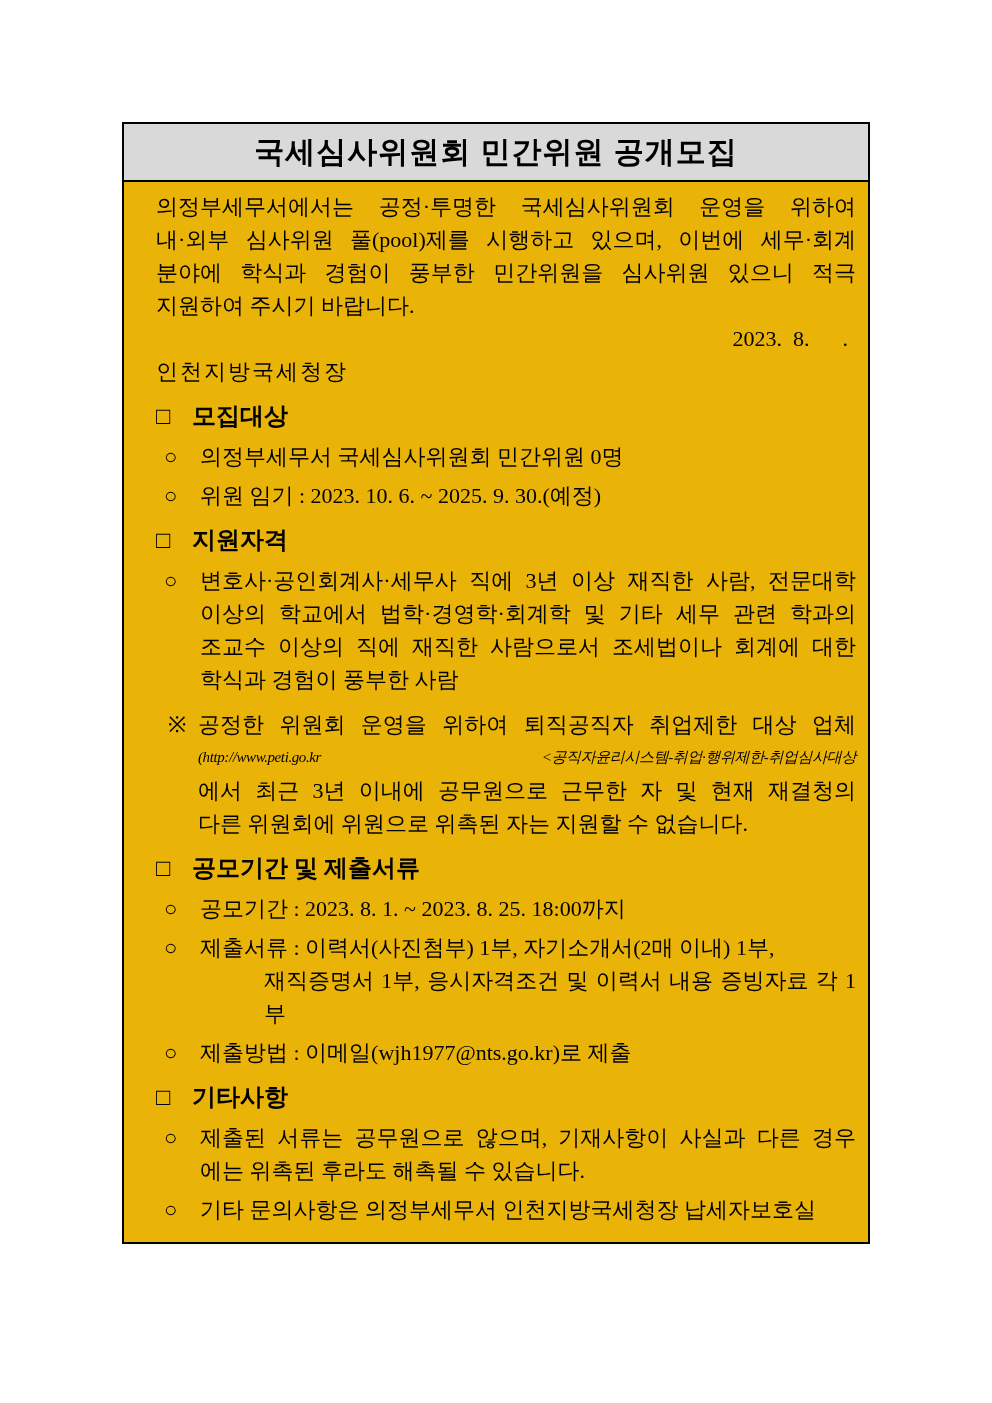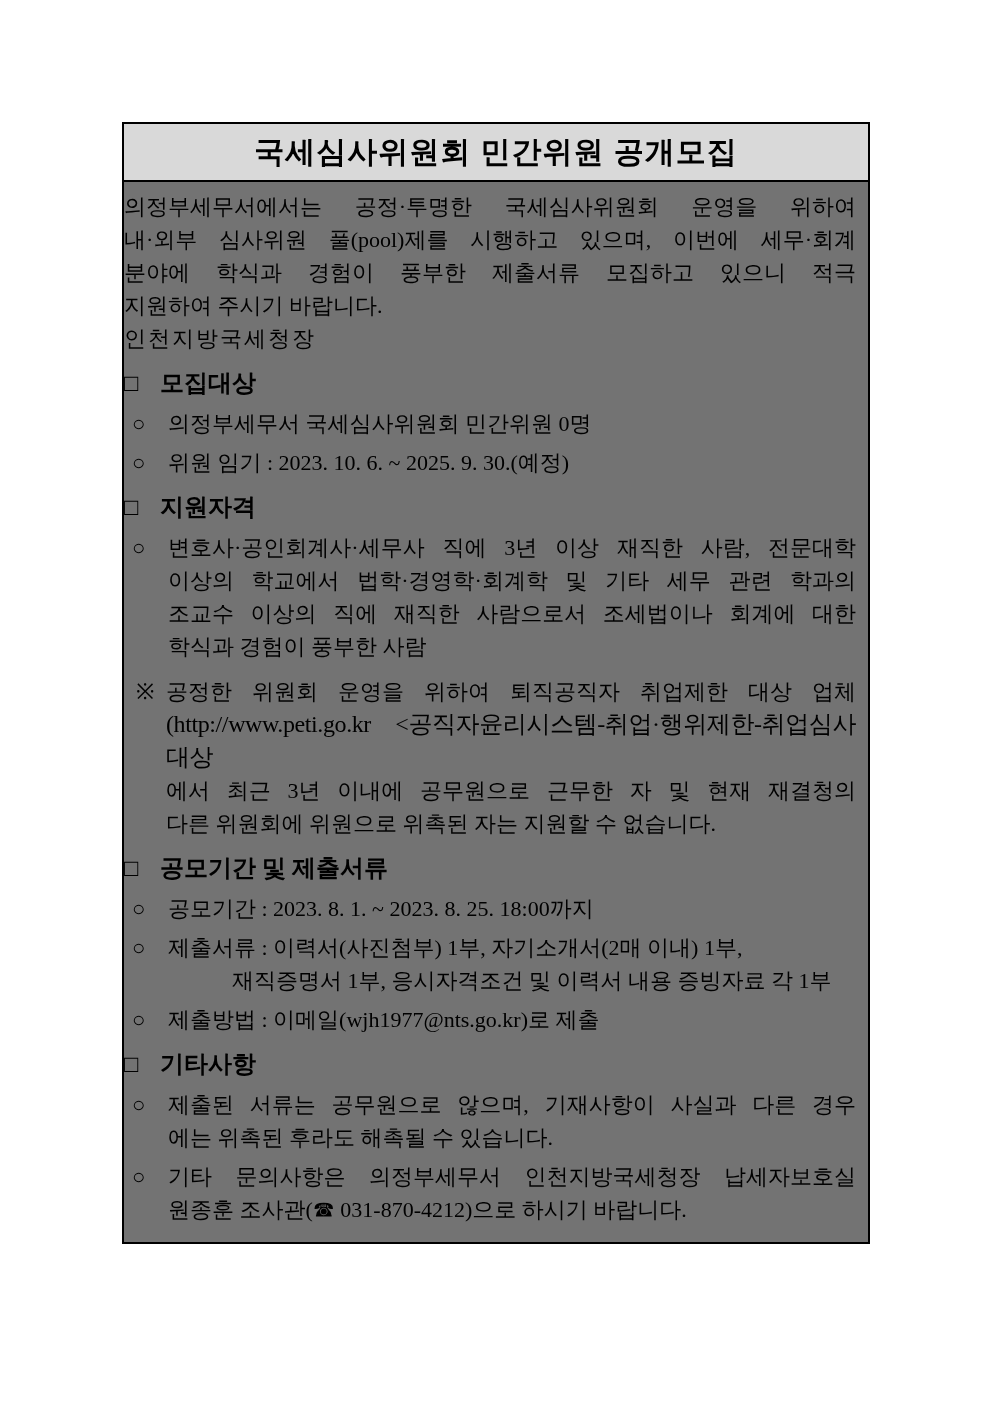--- a/index.html
+++ b/index.html
@@ -14,55 +14,57 @@
     font-family: "Liberation Serif", "DejaVu Serif", serif;
     color: #000000;
   }
   .doc {
     position: absolute;
     left: 122px;
     top: 122px;
     width: 748px;
     box-sizing: border-box;
     border: 2px solid #000000;
-    background: #737373;
+    background: #eab308;
   }
   .title-bar {
     background: #d9d9d9;
     border-bottom: 2px solid #000000;
     text-align: center;
     padding: 8px 0 7px 0;
   }
   .title-text {
     font-family: "Liberation Sans", "DejaVu Sans", sans-serif;
     font-weight: bold;
     font-size: 30px;
     letter-spacing: 1px;
   }
   .doc-body {
     padding: 8px 12px 16px 0;
     font-size: 22px;
     line-height: 33px;
+    margin-left: 32px;
   }
   .ln {
     text-align: justify;
     text-align-last: justify;
   }
   .para .ln:last-child {
     text-align-last: left;
   }
   .noj .ln {
     text-align-last: left !important;
   }
   .ln.sub {
     padding-left: 64px;
   }
   .ln.tight {
-    font-size: 24px;
+    font-size: 15px;
     letter-spacing: -0.4px;
+    font-style: italic;
   }
   .date-line {
     text-align: right;
     white-space: pre;
     padding-right: 8px;
   }
   .signer-line {
     text-align: left;
     letter-spacing: 2px;
     padding-right: 8px;
@@ -108,24 +110,25 @@
 
   <div class="title-bar">
     <span class="title-text">국세심사위원회 민간위원 공개모집</span>
   </div>
 
   <div class="doc-body">
 
     <div class="para">
       <div class="ln">의정부세무서에서는 공정·투명한 국세심사위원회 운영을 위하여</div>
       <div class="ln">내·외부 심사위원 풀(pool)제를 시행하고 있으며, 이번에 세무·회계</div>
-      <div class="ln">분야에 학식과 경험이 풍부한 제출서류 모집하고 있으니 적극</div>
+      <div class="ln">분야에 학식과 경험이 풍부한 민간위원을 심사위원 있으니 적극</div>
       <div class="ln">지원하여 주시기 바랍니다.</div>
     </div>
 
+    <div class="date-line">2023.  8.      .</div>
     <div class="signer-line">인천지방국세청장</div>
 
     <div class="section-heading">
       <span class="marker">□</span>
       <span>모집대상</span>
     </div>
     <div class="item para">
       <span class="marker">○</span>
       <div class="lines">
         <div class="ln">의정부세무서 국세심사위원회 민간위원 0명</div>
@@ -193,18 +196,17 @@
       <span class="marker">○</span>
       <div class="lines">
         <div class="ln">제출된 서류는 공무원으로 않으며, 기재사항이 사실과 다른 경우</div>
         <div class="ln">에는 위촉된 후라도 해촉될 수 있습니다.</div>
       </div>
     </div>
     <div class="item para">
       <span class="marker">○</span>
       <div class="lines">
         <div class="ln">기타 문의사항은 의정부세무서 인천지방국세청장 납세자보호실</div>
-        <div class="ln">원종훈 조사관(☎ 031-870-4212)으로 하시기 바랍니다.</div>
       </div>
     </div>
 
   </div>
 </div>
 
 </body></html>

